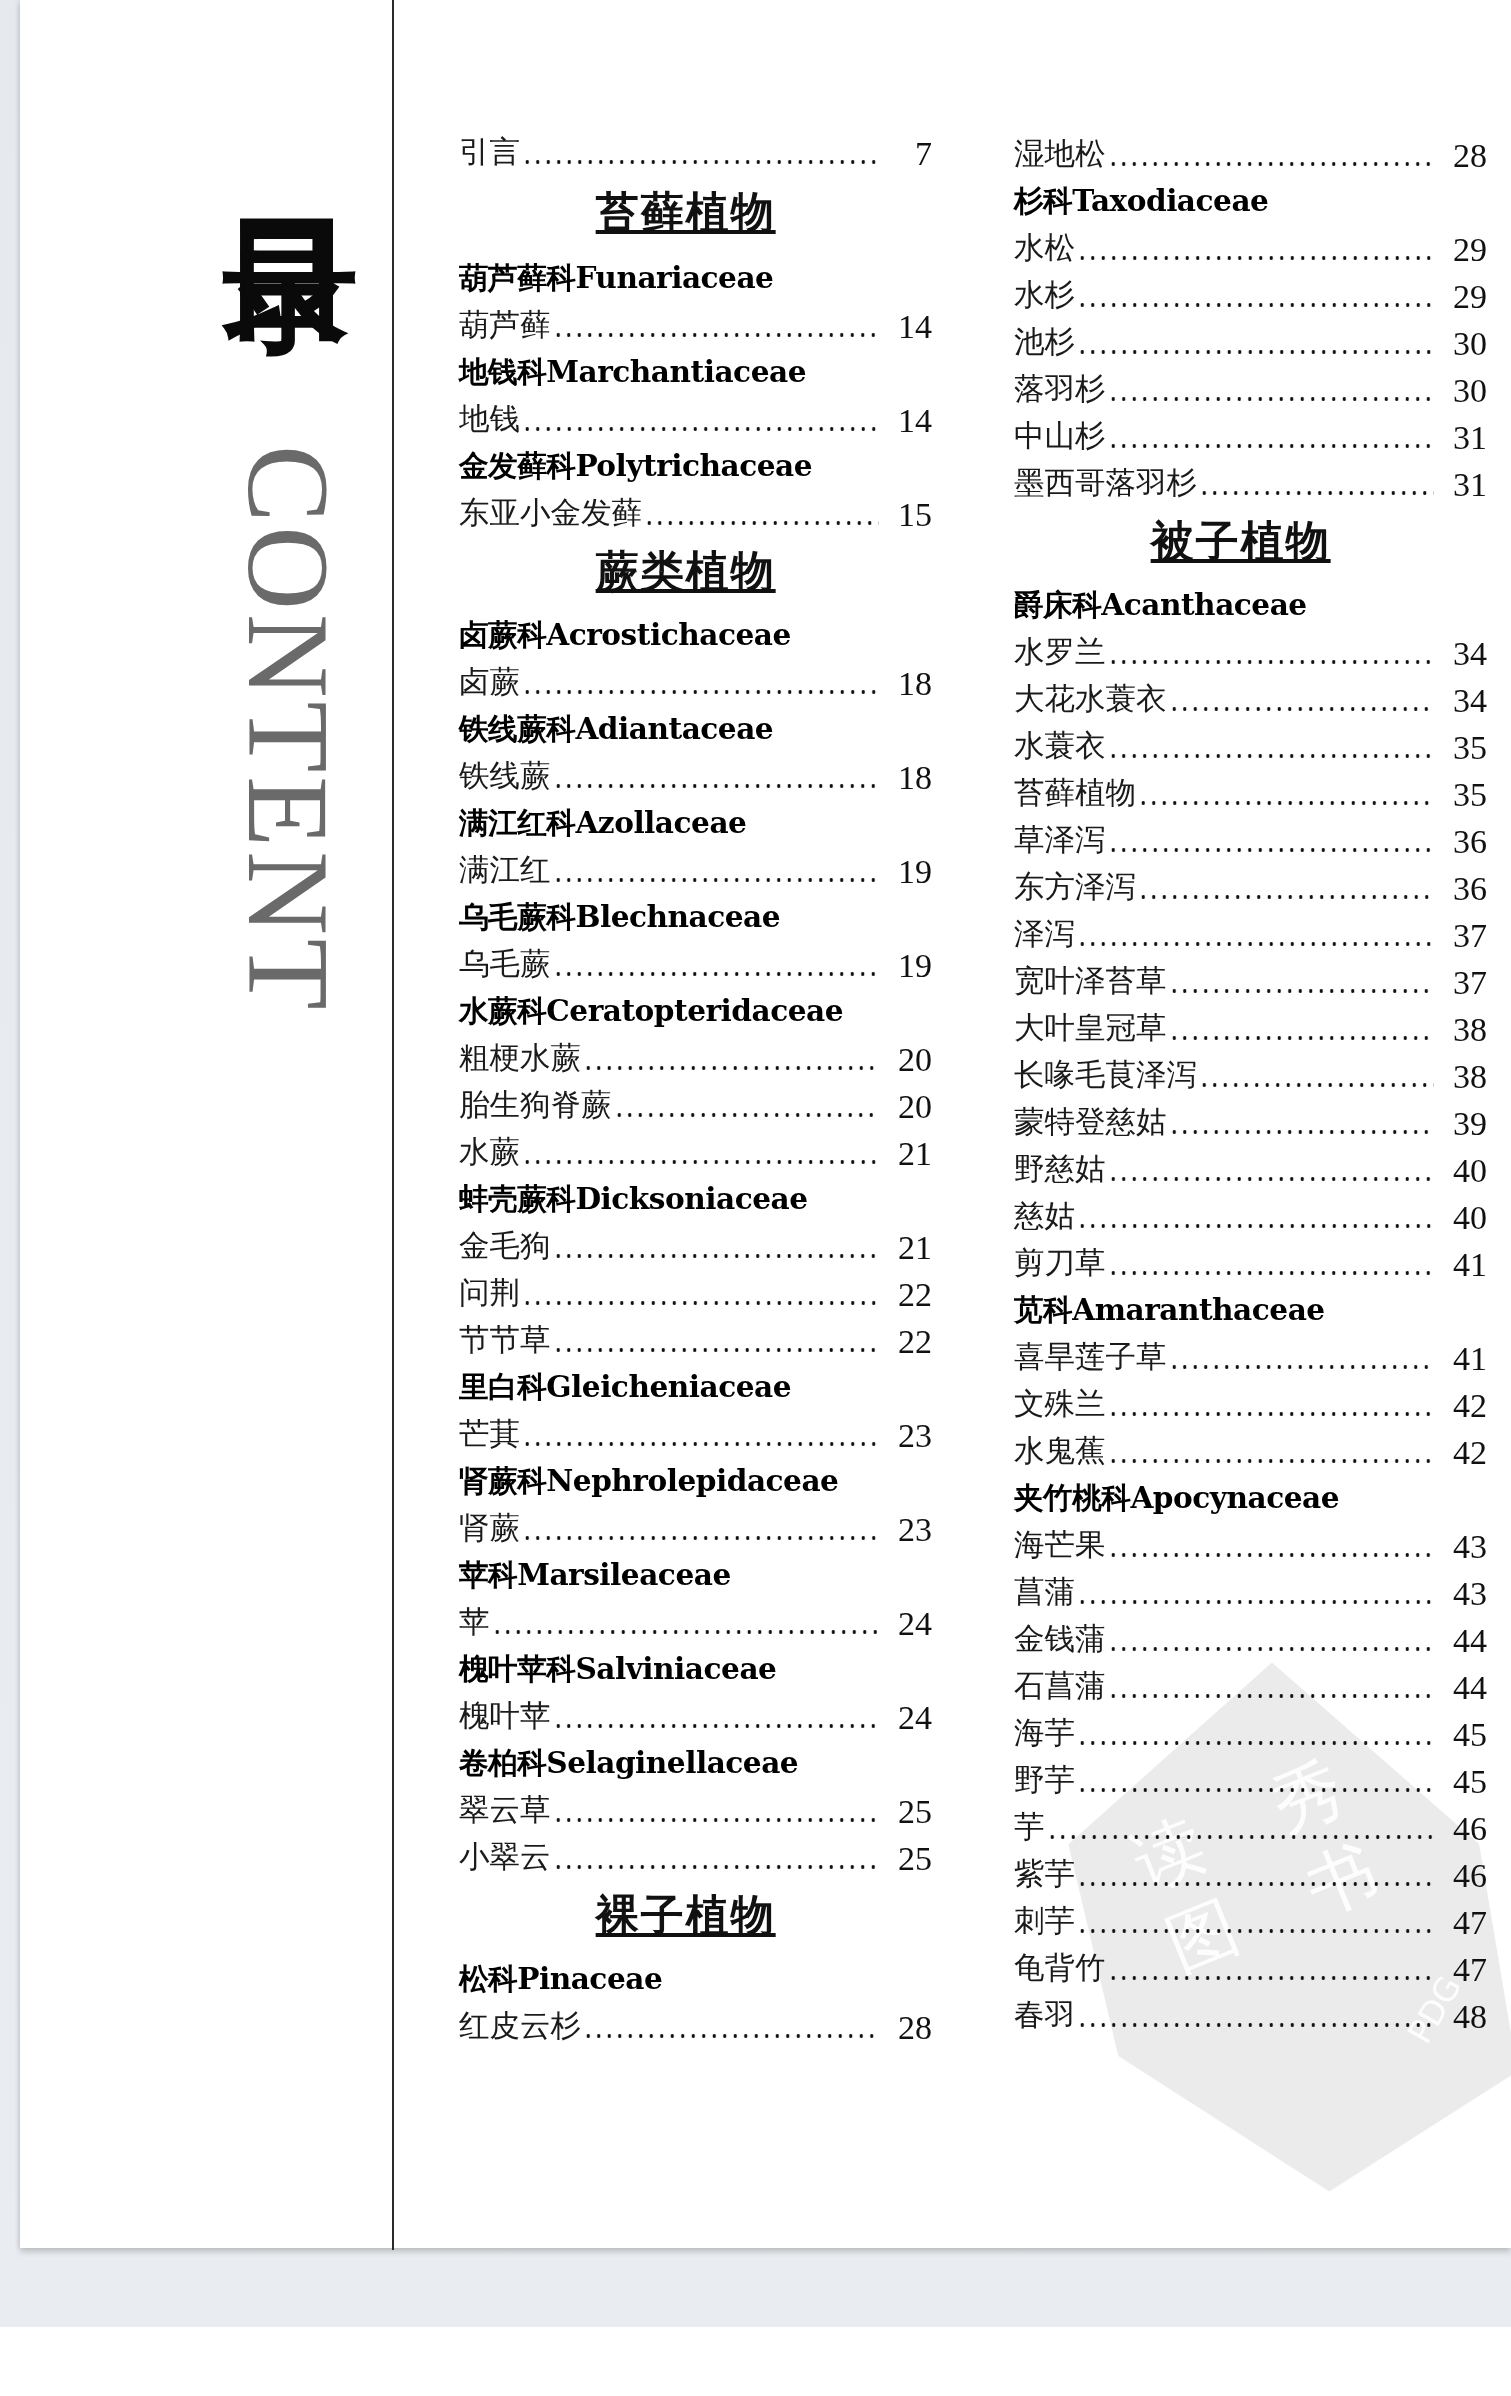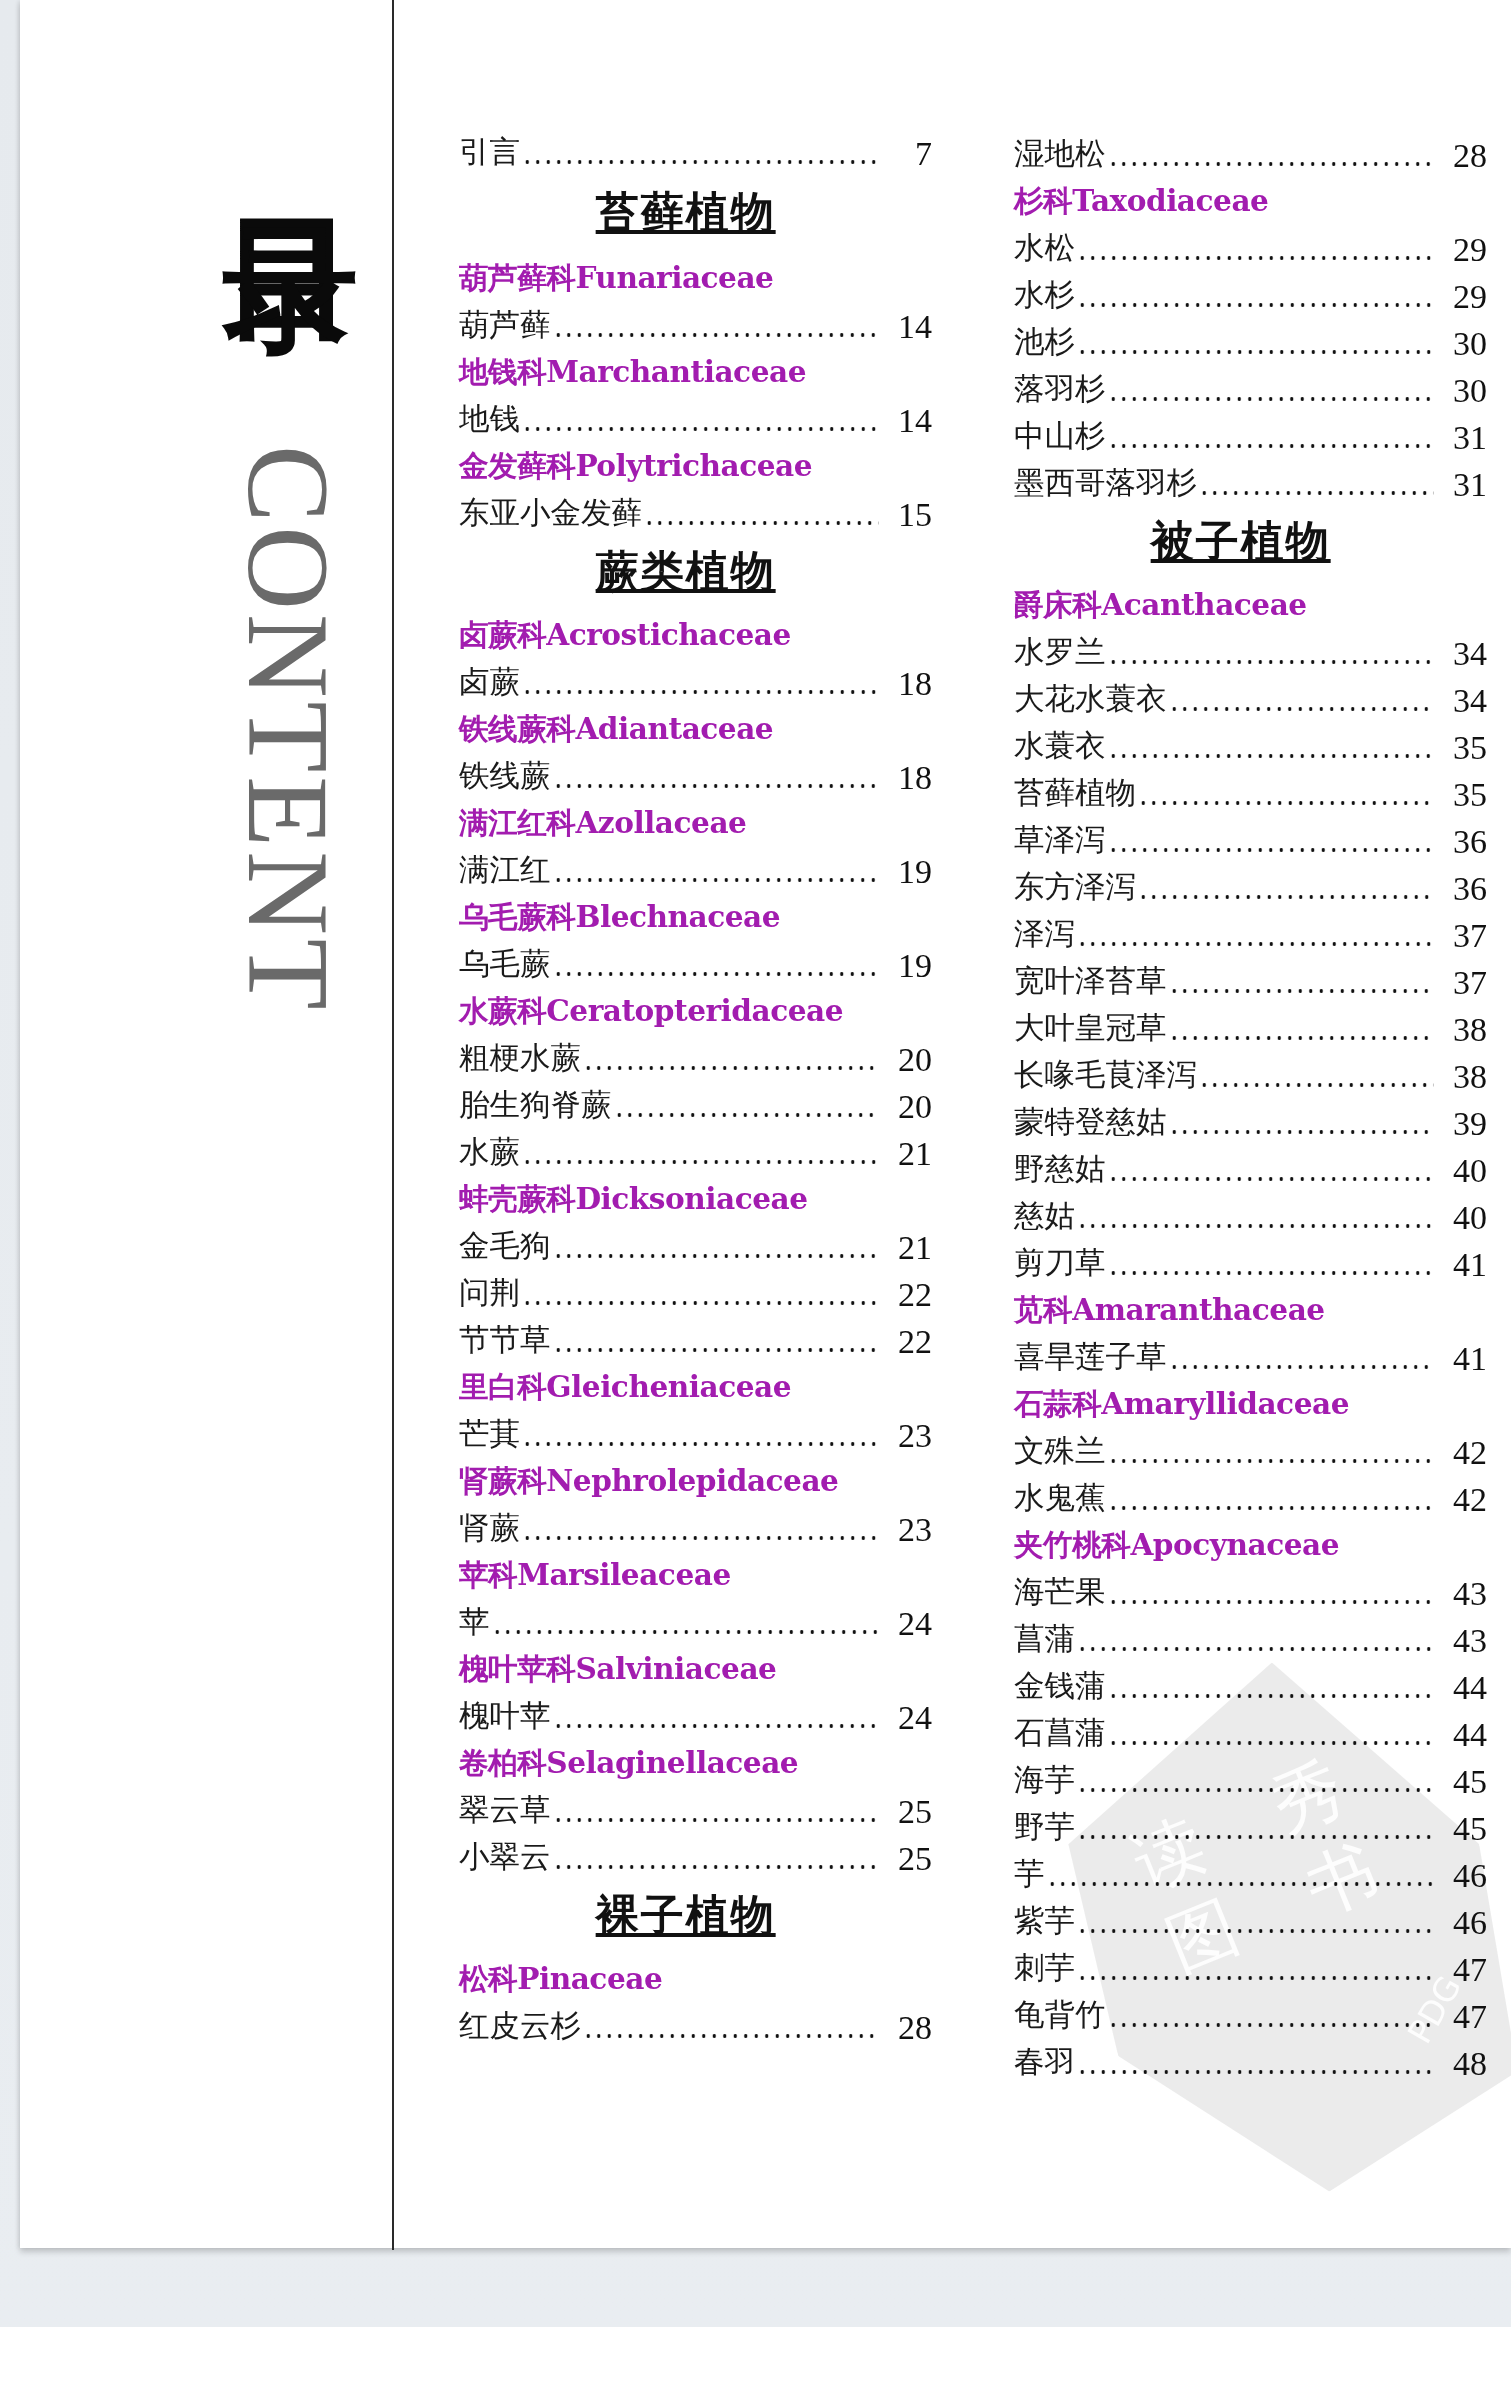--- a/index.html
+++ b/index.html
@@ -43,21 +43,21 @@
   .row .dots {
     flex:1 1 auto; margin:0 9.9px 8.9px 2px; height:3.9px;
     background-image: radial-gradient(circle, #111 1.6px, transparent 2px);
     background-size: 10.5px 3.9px; background-repeat: repeat-x; background-position: left center;
   }
   .row .page-num {
     flex:0 0 auto; font-family:"Liberation Serif", serif; font-size:34px; color:#111;
     min-width:43px; text-align:right;
   }
   .row.family .name {
-    font-family:"DejaVu Serif", serif; font-weight:bold; font-size:29.6px; color:#a21caf;
+    font-family:"DejaVu Serif", serif; font-weight:bold; font-size:29.6px; color:#000000;
     letter-spacing:-0.5px;
   }
   .section-heading {
     height:75px; display:flex; align-items:center; justify-content:center;
     font-family:"DejaVu Serif", serif; font-weight:bold; font-size:43px; color:#111;
     letter-spacing:2px; padding-right:19.7px;text-decoration:underline;
   }
   .section-heading.first { height:79px; }
   .stamp {
     position:absolute; left:1084px; top:1675px; width:414px; height:512px;
@@ -358,23 +358,20 @@
       <span class="page-num">41</span>
     </div>
     <div class="row family">
       <span class="name">苋科Amaranthaceae</span>
     </div>
     <div class="row entry">
       <span class="name">喜旱莲子草</span>
       <span class="dots"></span>
       <span class="page-num">41</span>
     </div>
-    <div class="row family">
-      <span class="name">石蒜科Amaryllidaceae</span>
-    </div>
     <div class="row entry">
       <span class="name">文殊兰</span>
       <span class="dots"></span>
       <span class="page-num">42</span>
     </div>
     <div class="row entry">
       <span class="name">水鬼蕉</span>
       <span class="dots"></span>
       <span class="page-num">42</span>
     </div>

